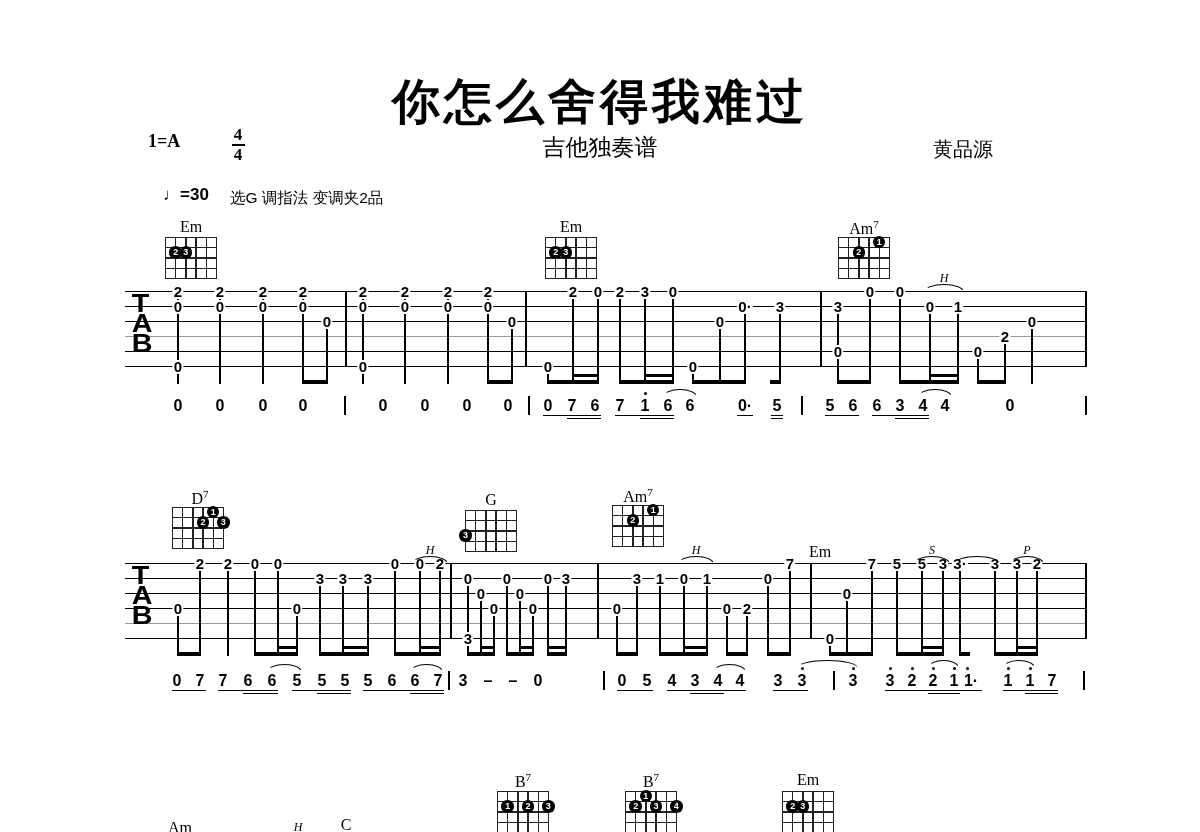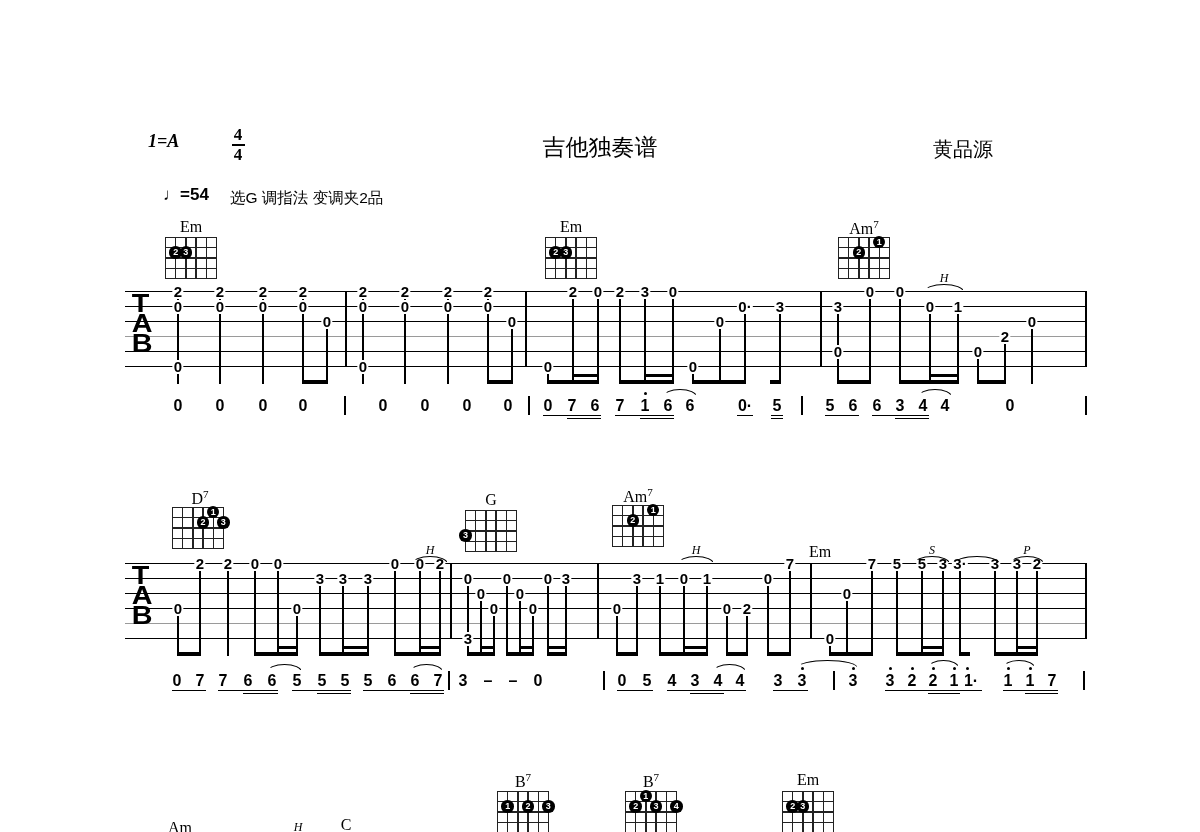--- a/index.html
+++ b/index.html
@@ -2,21 +2,21 @@
 <html><head>
 <meta charset="utf-8">
 <style>
   html,body{margin:0;padding:0;background:#fff;}
   #sheet{position:relative;width:1200px;height:832px;background:#fff;overflow:hidden;
          font-family:"Liberation Sans",sans-serif;color:#000;}
   .abs{position:absolute;}
   .title{font-family:"Liberation Serif",serif;font-weight:900;font-size:48px;letter-spacing:4px;white-space:nowrap;transform:translateX(-50%);}
   .subtitle{font-family:"Liberation Serif",serif;font-size:23px;white-space:nowrap;transform:translateX(-50%);}
   .artist{font-family:"Liberation Serif",serif;font-size:20px;white-space:nowrap;}
-  .keysig{font-family:"Liberation Serif",serif;font-weight:bold;font-size:18px;font-style:italic;}
+  .keysig{font-family:"Liberation Serif",serif;font-weight:bold;font-size:18px;}
   .timesig{font-family:"Liberation Serif",serif;font-weight:bold;font-size:17px;line-height:16px;text-align:center;width:16px;}
   .timesig .bar{height:1.5px;background:#000;width:13px;margin:1px auto;}
   .tempo{font-size:17px;font-weight:bold;}
   .instr{font-size:15.5px;}
   .sline{position:absolute;height:1.4px;background:#000;}
   .sbar{position:absolute;width:1.6px;background:#000;}
   .clef{position:absolute;font-weight:900;font-size:25px;line-height:20px;transform:scaleX(1.15);}
   .stem{position:absolute;width:1.3px;background:#000;}
   .beam{position:absolute;background:#000;}
   .tnote{position:absolute;font-weight:bold;font-size:15px;line-height:14px;background:#fff;padding:0 1.5px;transform:translate(-50%,-50%);white-space:nowrap;}
@@ -31,29 +31,30 @@
   .cgrid{position:absolute;}
   .cv{position:absolute;width:1.2px;background:#222;top:0;}
   .ch{position:absolute;height:1.2px;background:#222;left:0;}
   .cdot{position:absolute;width:12.5px;height:12.5px;background:#000;border-radius:50%;color:#fff;
         font-size:9px;font-weight:bold;line-height:12.5px;text-align:center;}
 </style>
 </head>
 <body>
 
 <div id="sheet">
+  <div class="abs title" style="left:600px;top:70px;">你怎么舍得我难过</div>
   <div class="abs subtitle" style="left:600px;top:132px;">吉他独奏谱</div>
   <div class="abs artist" style="left:933px;top:136px;">黄品源</div>
   <div class="abs keysig" style="left:148px;top:131px;">1=A</div>
   <div class="abs timesig" style="left:230px;top:127px;">
     <div>4</div>
     <div class="bar"></div>
     <div>4</div>
   </div>
-  <div class="abs tempo" style="left:163px;top:185px;"><span>♩</span><span>=54</span></div>
+  <div class="abs tempo" style="left:163px;top:185px;"><span>♩</span><span>=30</span></div>
   <div class="abs instr" style="left:230px;top:188px;">选G 调指法 变调夹2品</div>
   <div id="music" class="abs" style="left:0;top:0;">
       <div class="sline" style="left: 125px; top: 291px; width: 960px; background: rgb(0, 0, 0);"></div>
       <div class="sline" style="left: 125px; top: 306px; width: 960px; background: rgb(0, 0, 0);"></div>
       <div class="sline" style="left: 125px; top: 321px; width: 960px; background: rgb(0, 0, 0);"></div>
       <div class="sline" style="left: 125px; top: 336px; width: 960px; background: rgb(154, 154, 154);"></div>
       <div class="sline" style="left: 125px; top: 351px; width: 960px; background: rgb(0, 0, 0);"></div>
       <div class="sline" style="left: 125px; top: 366px; width: 960px; background: rgb(0, 0, 0);"></div>
       <div class="clef" style="left: 133px; top: 293px;">T</div>
       <div class="clef" style="left: 133px; top: 313px;">A</div>

